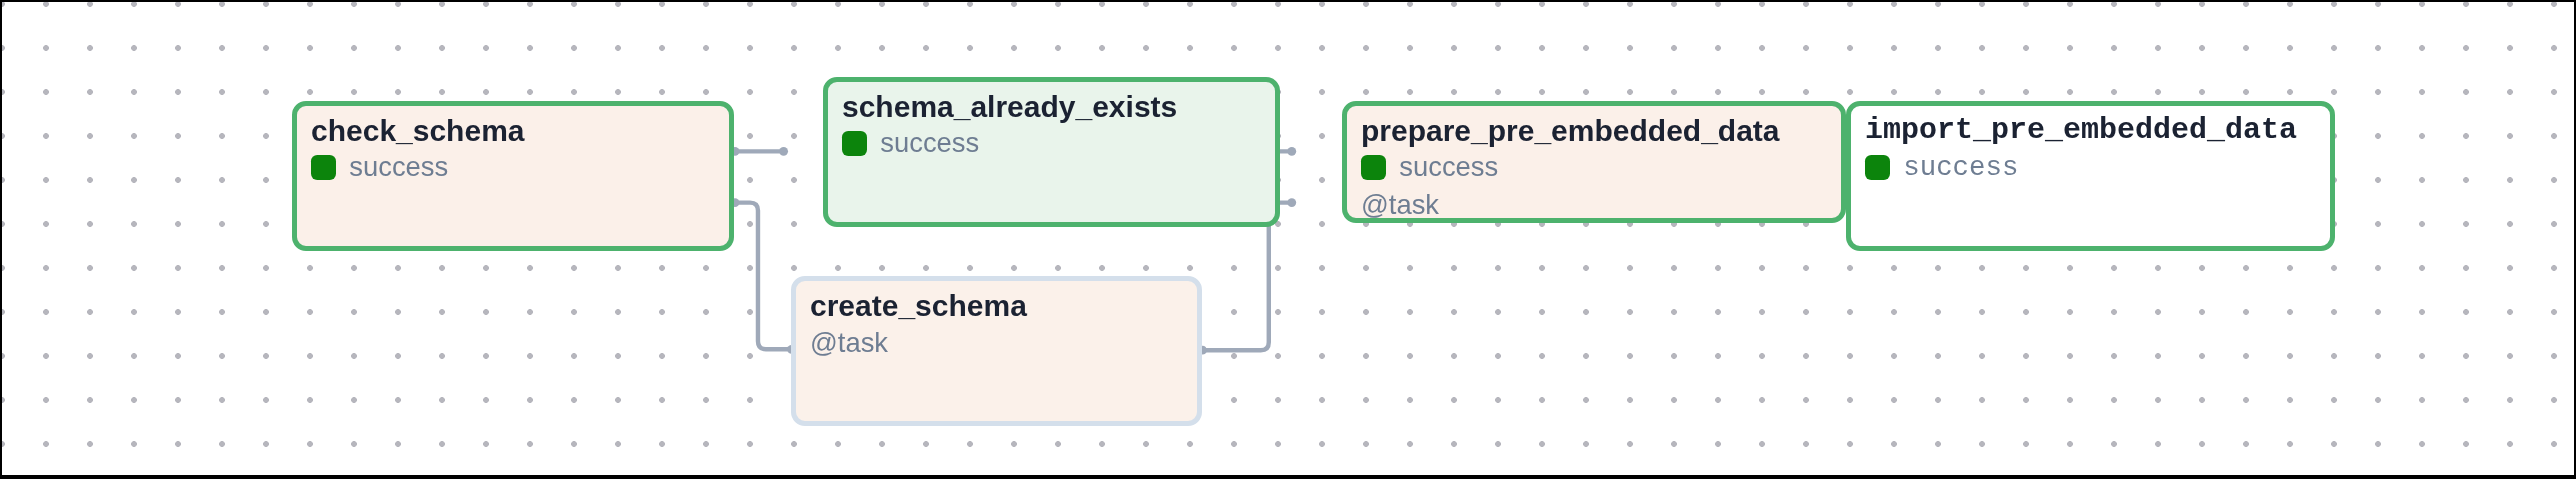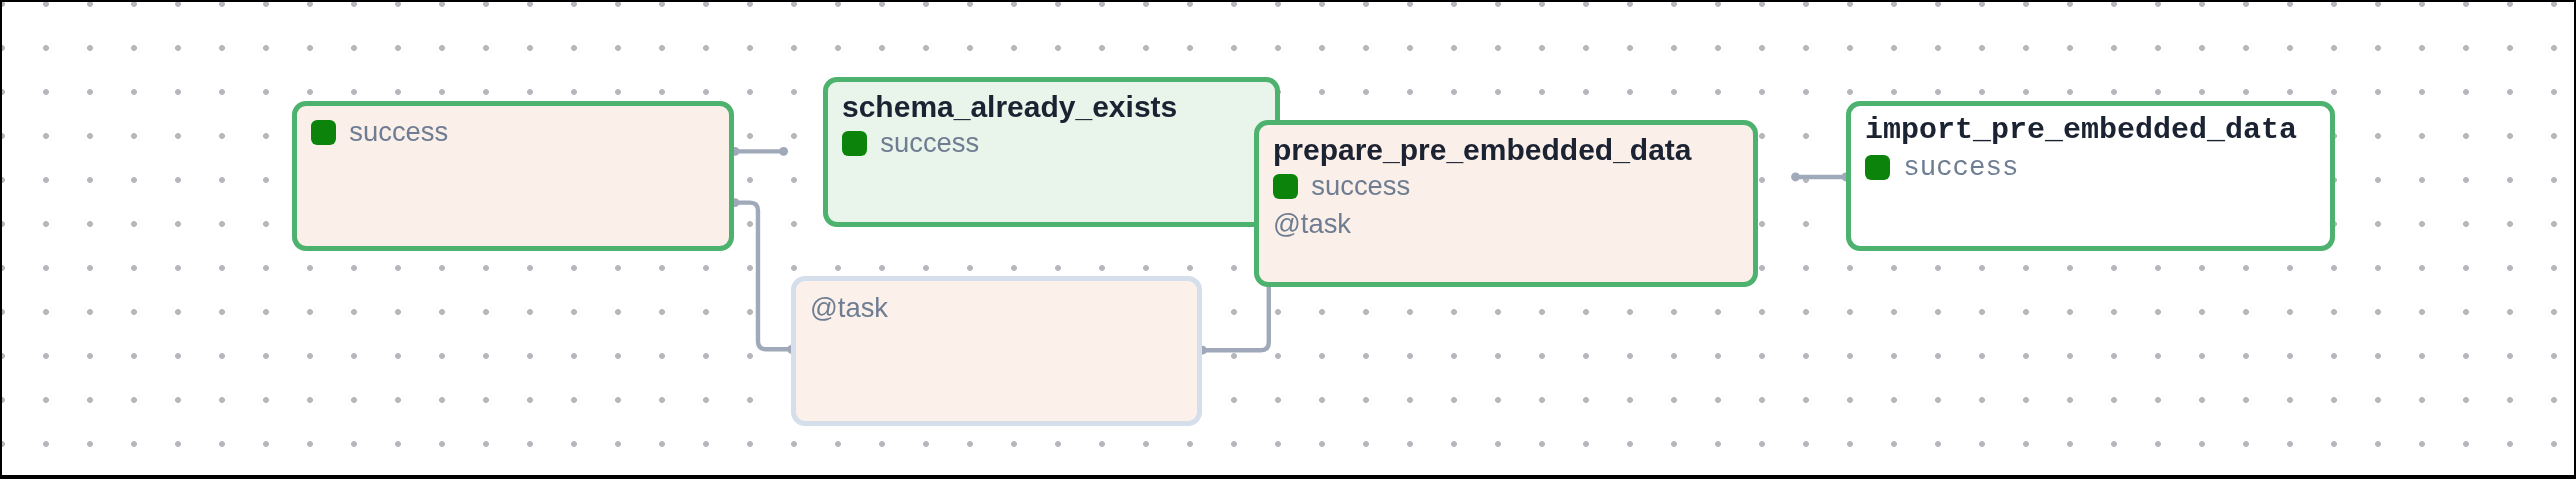--- a/index.html
+++ b/index.html
@@ -95,36 +95,38 @@
         <circle cx="1458" cy="169" r="5" fill="#9fa9b9"></circle>
         <path d="M 1357 394 L 1423 394 Q 1432 394 1432 385 L 1432 236 Q 1432 227 1441 227 L 1458 227" fill="none" stroke="#9fa9b9" stroke-width="5" stroke-linecap="round"></path>
         <circle cx="1357" cy="394" r="5" fill="#9fa9b9"></circle>
         <circle cx="1458" cy="227" r="5" fill="#9fa9b9"></circle>
         <path d="M 2028 198 L 2085 198" fill="none" stroke="#9fa9b9" stroke-width="5" stroke-linecap="round"></path>
         <circle cx="2028" cy="198" r="5" fill="#9fa9b9"></circle>
         <circle cx="2085" cy="198" r="5" fill="#9fa9b9"></circle>
       </svg>
 
   <div class="task-node" style="left: 290px; top: 99px; width: 442px; height: 150px; background-color: rgb(251, 240, 233); border-color: rgb(77, 178, 109);">
+        <div class="task-title">check_schema</div>
         <div class="status-row">
           <div class="status-square" style="background-color: rgb(12, 132, 12);"></div>
           <div class="status-label">success</div>
         </div>
       </div>
       <div class="task-node" style="left: 781px; top: 75px; width: 457px; height: 150px; background-color: rgb(233, 244, 235); border-color: rgb(77, 178, 109); margin-left: 40px;">
         <div class="task-title">schema_already_exists</div>
         <div class="status-row">
           <div class="status-square" style="background-color: rgb(12, 132, 12);"></div>
           <div class="status-label">success</div>
         </div>
       </div>
       <div class="task-node" style="left: 789px; top: 274px; width: 411px; height: 150px; background-color: rgb(251, 241, 234); border-color: rgb(212, 223, 235);">
+        <div class="task-title">create_schema</div>
         <div class="operator-label">@task</div>
       </div>
-      <div class="task-node" style="left: 1252px; top: 99px; width: 504px; height: 167px; background-color: rgb(251, 240, 233); border-color: rgb(77, 178, 109); margin-top: 19px;">
+      <div class="task-node" style="left: 1340px; top: 99px; width: 504px; height: 122px; background-color: rgb(251, 240, 233); border-color: rgb(77, 178, 109);">
         <div class="task-title">prepare_pre_embedded_data</div>
         <div class="status-row">
           <div class="status-square" style="background-color: rgb(12, 132, 12);"></div>
           <div class="status-label">success</div>
         </div>
         <div class="operator-label">@task</div>
       </div>
       <div class="task-node" style="left: 1844px; top: 99px; width: 489px; height: 150px; background-color: rgb(255, 255, 255); border-color: rgb(77, 178, 109); font-family: Liberation Mono, monospace;">
         <div class="task-title">import_pre_embedded_data</div>
         <div class="status-row">

